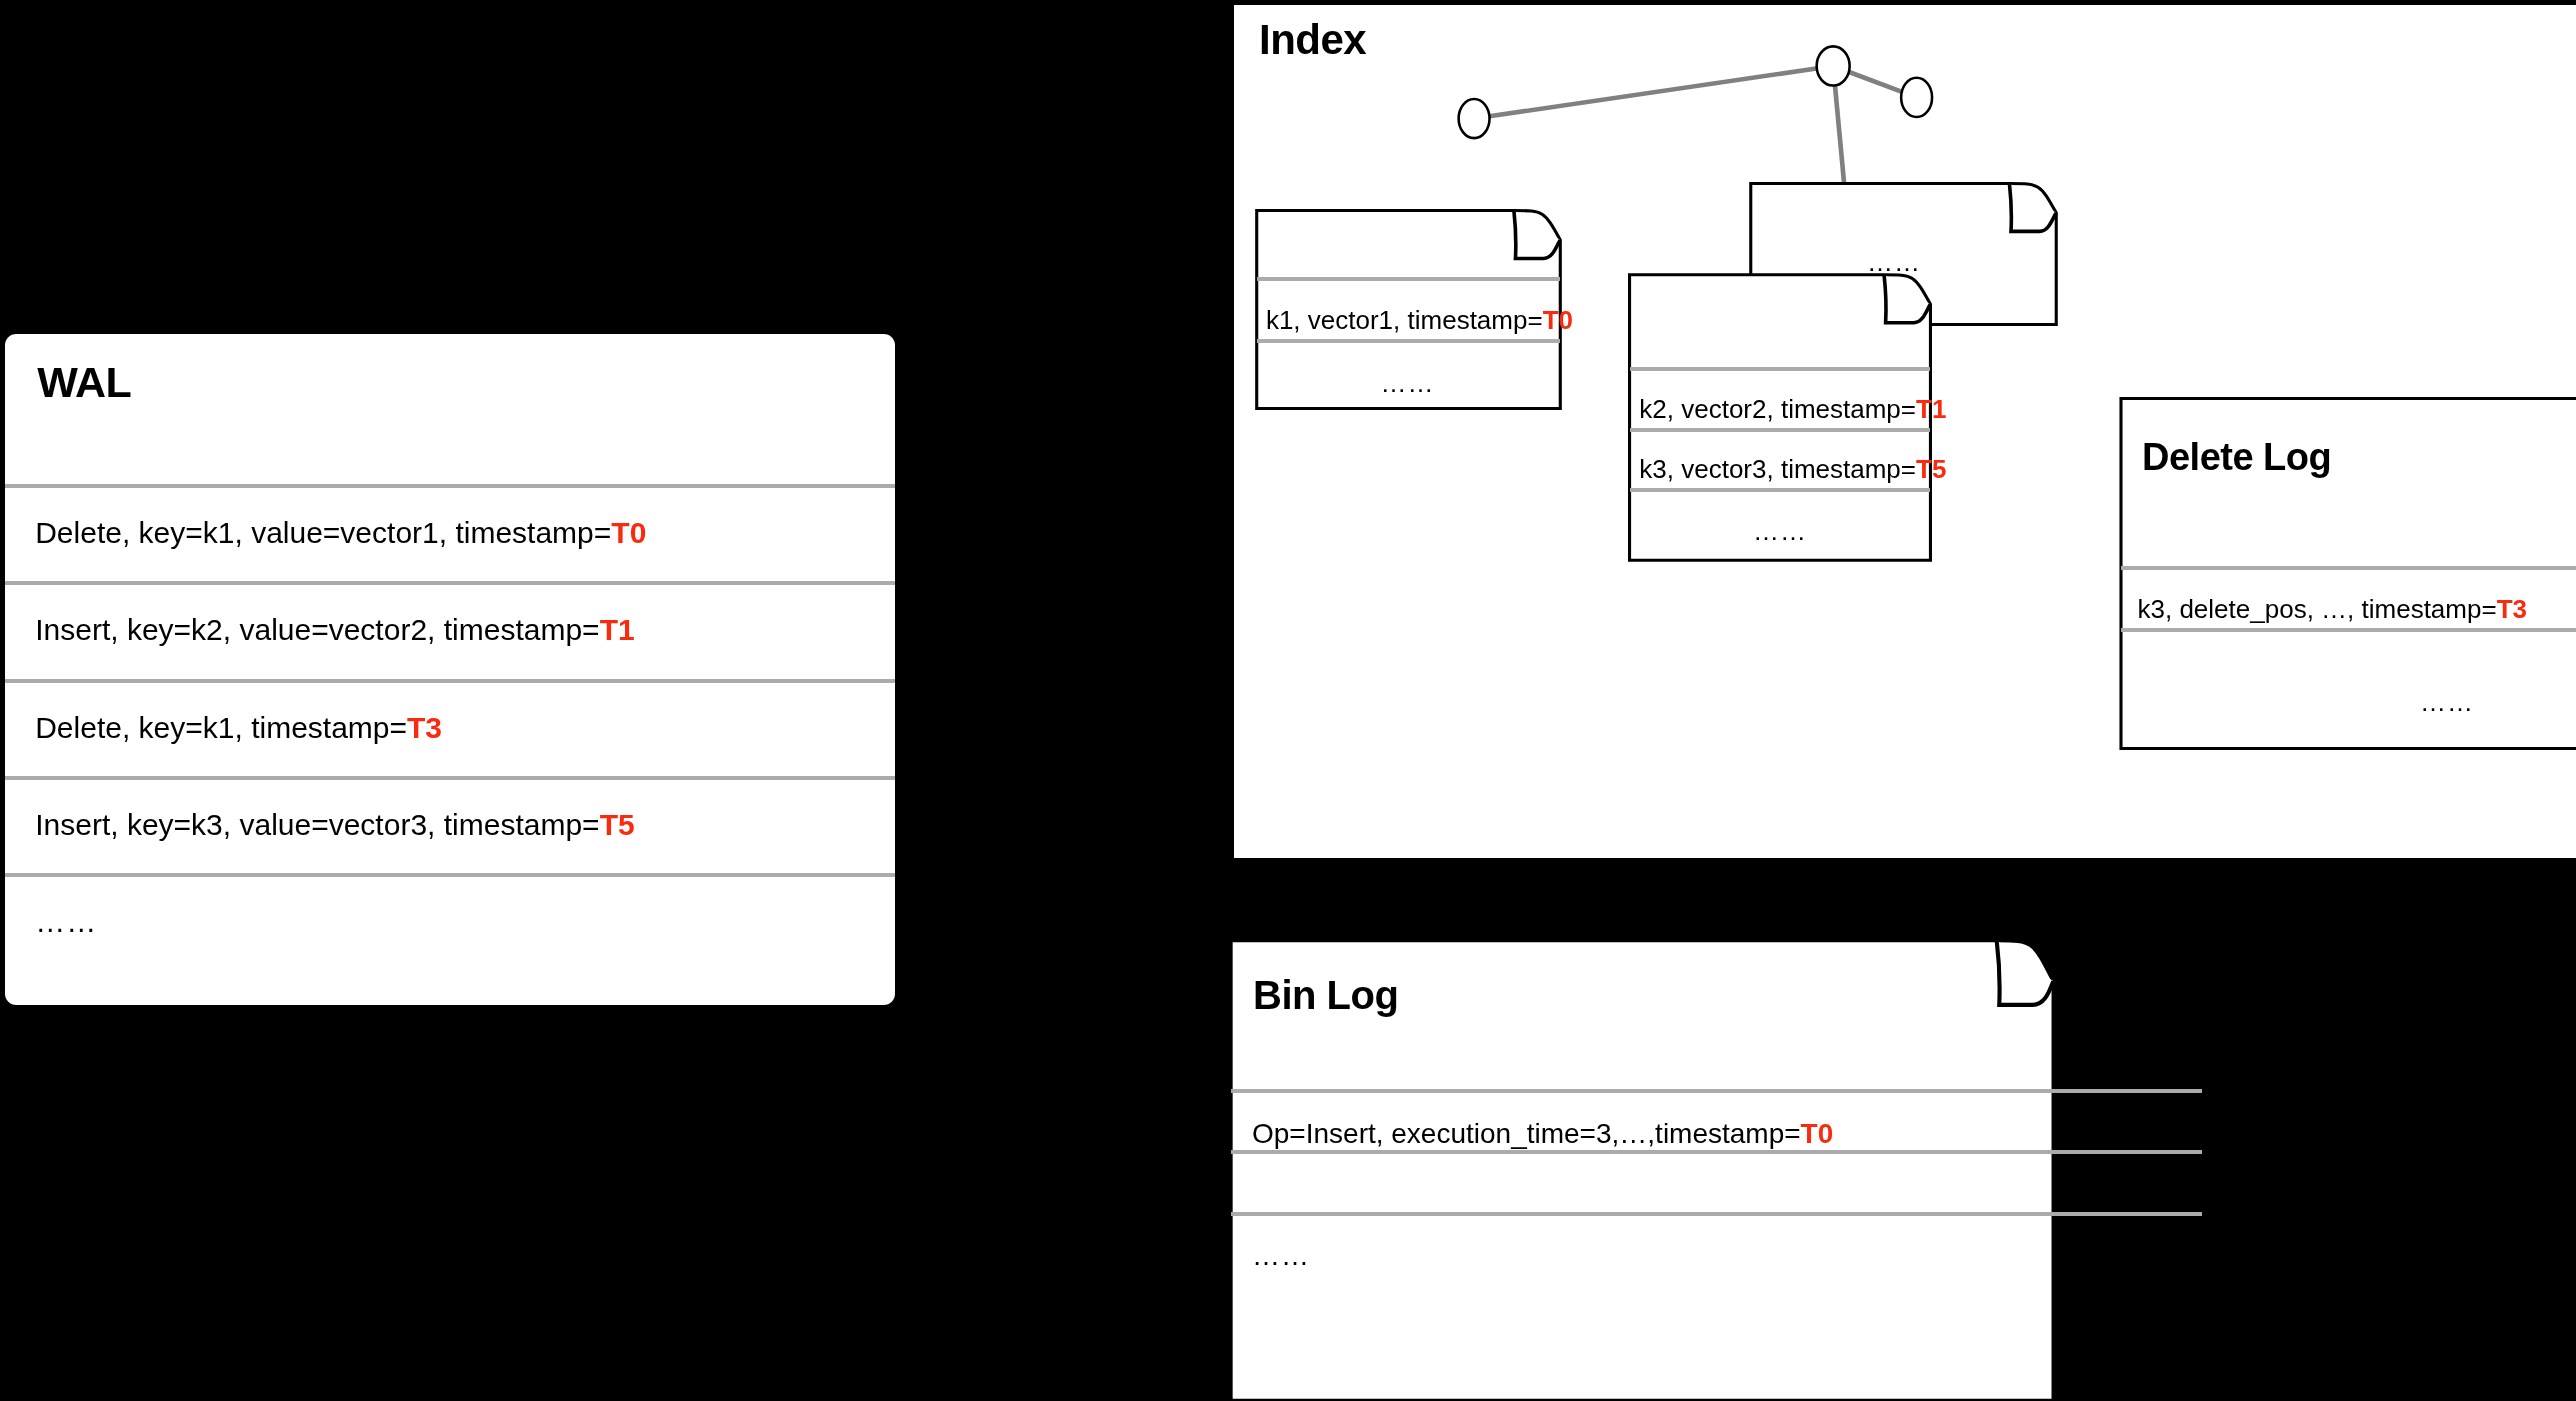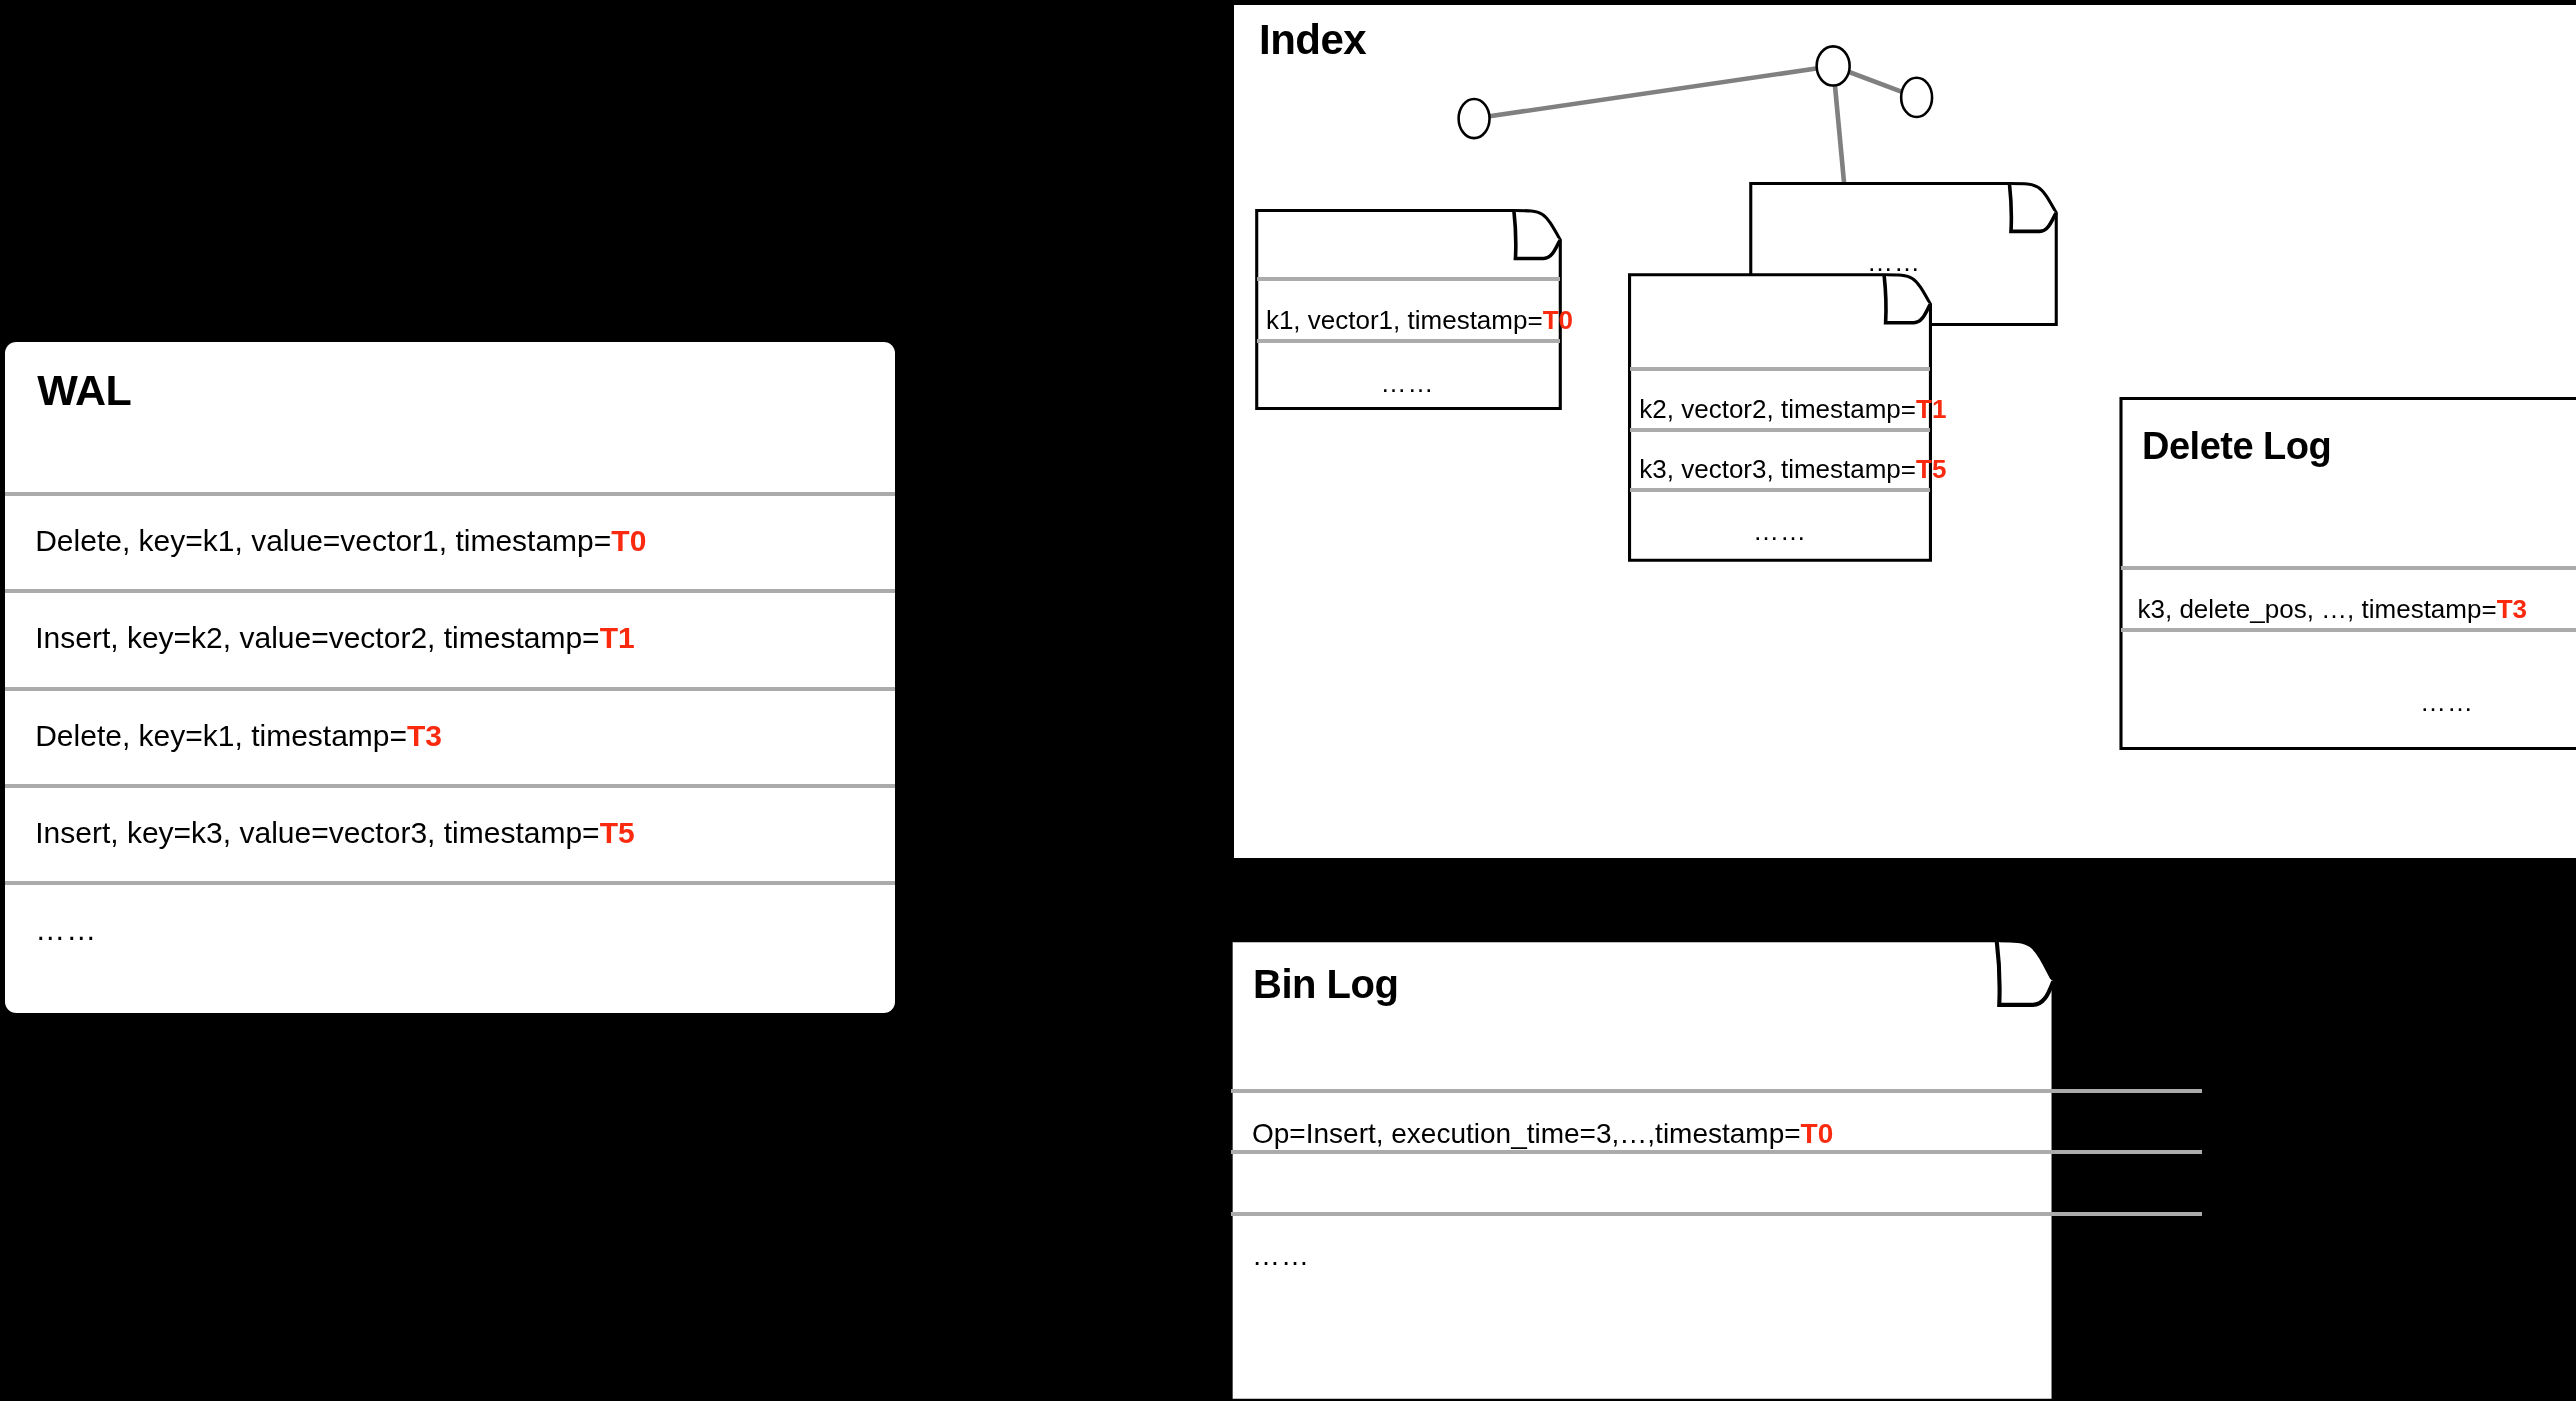--- a/index.html
+++ b/index.html
@@ -3,21 +3,21 @@
 <meta charset="utf-8">
 <style>
   html,body{margin:0;padding:0;background:#000;}
   body{
     width:2817px;height:1402px;position:relative;overflow:hidden;
     font-family:"Liberation Sans","DejaVu Sans",sans-serif;
   }
   .panel{position:absolute;background:#fff;box-sizing:border-box;}
 
   
-  #wal{left:5.2px;top:342px;width:890px;height:671px;border-radius:11.3px;}
+  #wal{left:5.2px;top:334px;width:890px;height:671px;border-radius:11.3px;}
   #wal .title{
     position:absolute;left:32px;top:27px;font-size:43px;font-weight:bold;
     letter-spacing:-0.5px;color:#000;line-height:1;
   }
   .hrow{position:absolute;left:0;width:100%;height:3.6px;background:#ABABAB;}
   .rowtxt{
     position:absolute;left:30px;font-size:30px;color:#000;white-space:nowrap;
     line-height:1;
   }
   .rowtxt .ts{color:#FA2A0F;font-weight:bold;}
@@ -36,21 +36,21 @@
   
   .doc{position:absolute;}
   .doc > svg{position:absolute;left:0;top:0;overflow:visible;}
   .doc .dline{position:absolute;height:3.6px;background:#ABABAB;}
   .doc .dtxt{
     position:absolute;font-size:26px;color:#000;white-space:nowrap;line-height:1;
   }
   .doc .dtxt .ts{color:#FA2A0F;font-weight:bold;}
   .doc .dtitle{
     position:absolute;font-size:38px;font-weight:bold;color:#000;
-    line-height:1;letter-spacing:-0.5px;
+    line-height:1;letter-spacing:-0.5px;margin-top:11px;
   }
   .doc .ddots{position:absolute;font-size:26px;color:#000;letter-spacing:1px;line-height:1;}
 
   
   #binlog{left:1229px;top:939px;width:974px;height:463px;}
   #binlog .btxt{
     position:absolute;font-size:28px;color:#000;white-space:nowrap;line-height:1;
   }
   #binlog .btxt .ts{color:#FA2A0F;font-weight:bold;}
 </style>

